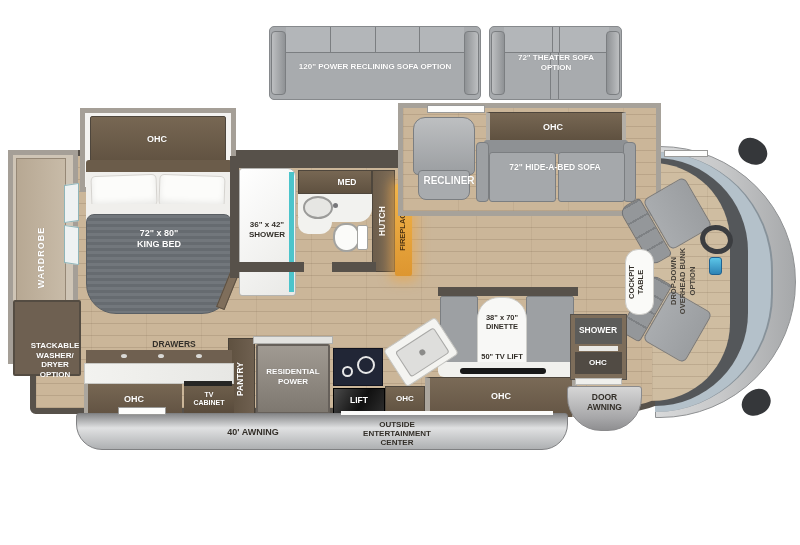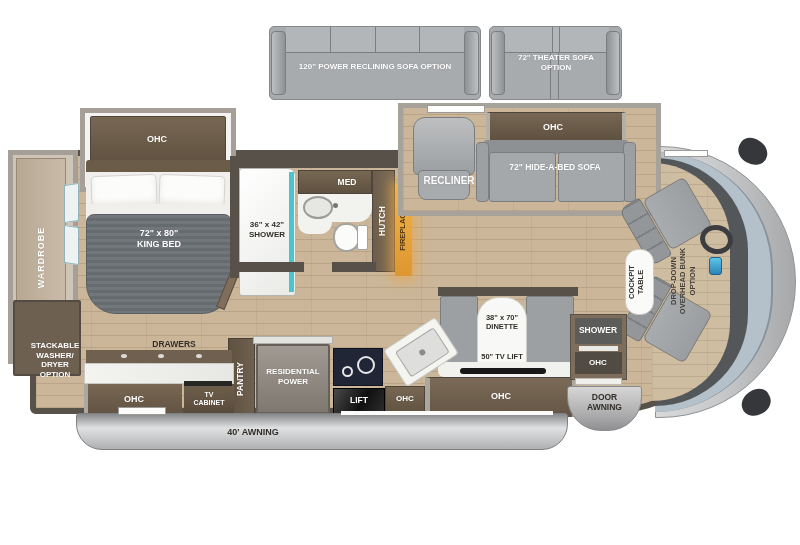--- a/index.html
+++ b/index.html
@@ -180,14 +180,17 @@
   <div class="lbl" style="left:573px;top:358px;width:50px;font-size:8px;">OHC</div>
   <div style="left:575px;top:378px;width:47px;height:7px;background:#efefec;border:1px solid #bcbcb9;"></div>
   <div style="left:567px;top:386px;width:75px;height:45px;background:linear-gradient(180deg,#d6d6d6,#a8a8aa 70%,#8f8f91);border:1px solid #8a8a8c;border-radius:3px 3px 34px 34px;"></div>
   <div class="lbl dk" style="left:567px;top:392px;width:75px;font-size:8.5px;">DOOR
 AWNING</div>
 
   <div style="left:76px;top:413px;width:492px;height:37px;background:linear-gradient(180deg,#87888a,#e0e1e2 40%,#aeb0b2);border:1px solid #7f8082;border-radius:3px 3px 26px 26px;"></div>
   <div style="left:118px;top:407px;width:48px;height:8px;background:#fdfdfc;border:1px solid #9a9a98;"></div>
   <div style="left:341px;top:411px;width:212px;height:4px;background:#fbfbfa;"></div>
   <div class="lbl dk" style="left:203px;top:427px;width:100px;font-size:9px;">40' AWNING</div>
+  <div class="lbl dk" style="left:338px;top:420px;width:118px;font-size:8px;line-height:1.15;">OUTSIDE
+ENTERTAINMENT
+CENTER</div>
 
 </div>
 
 </body></html>

